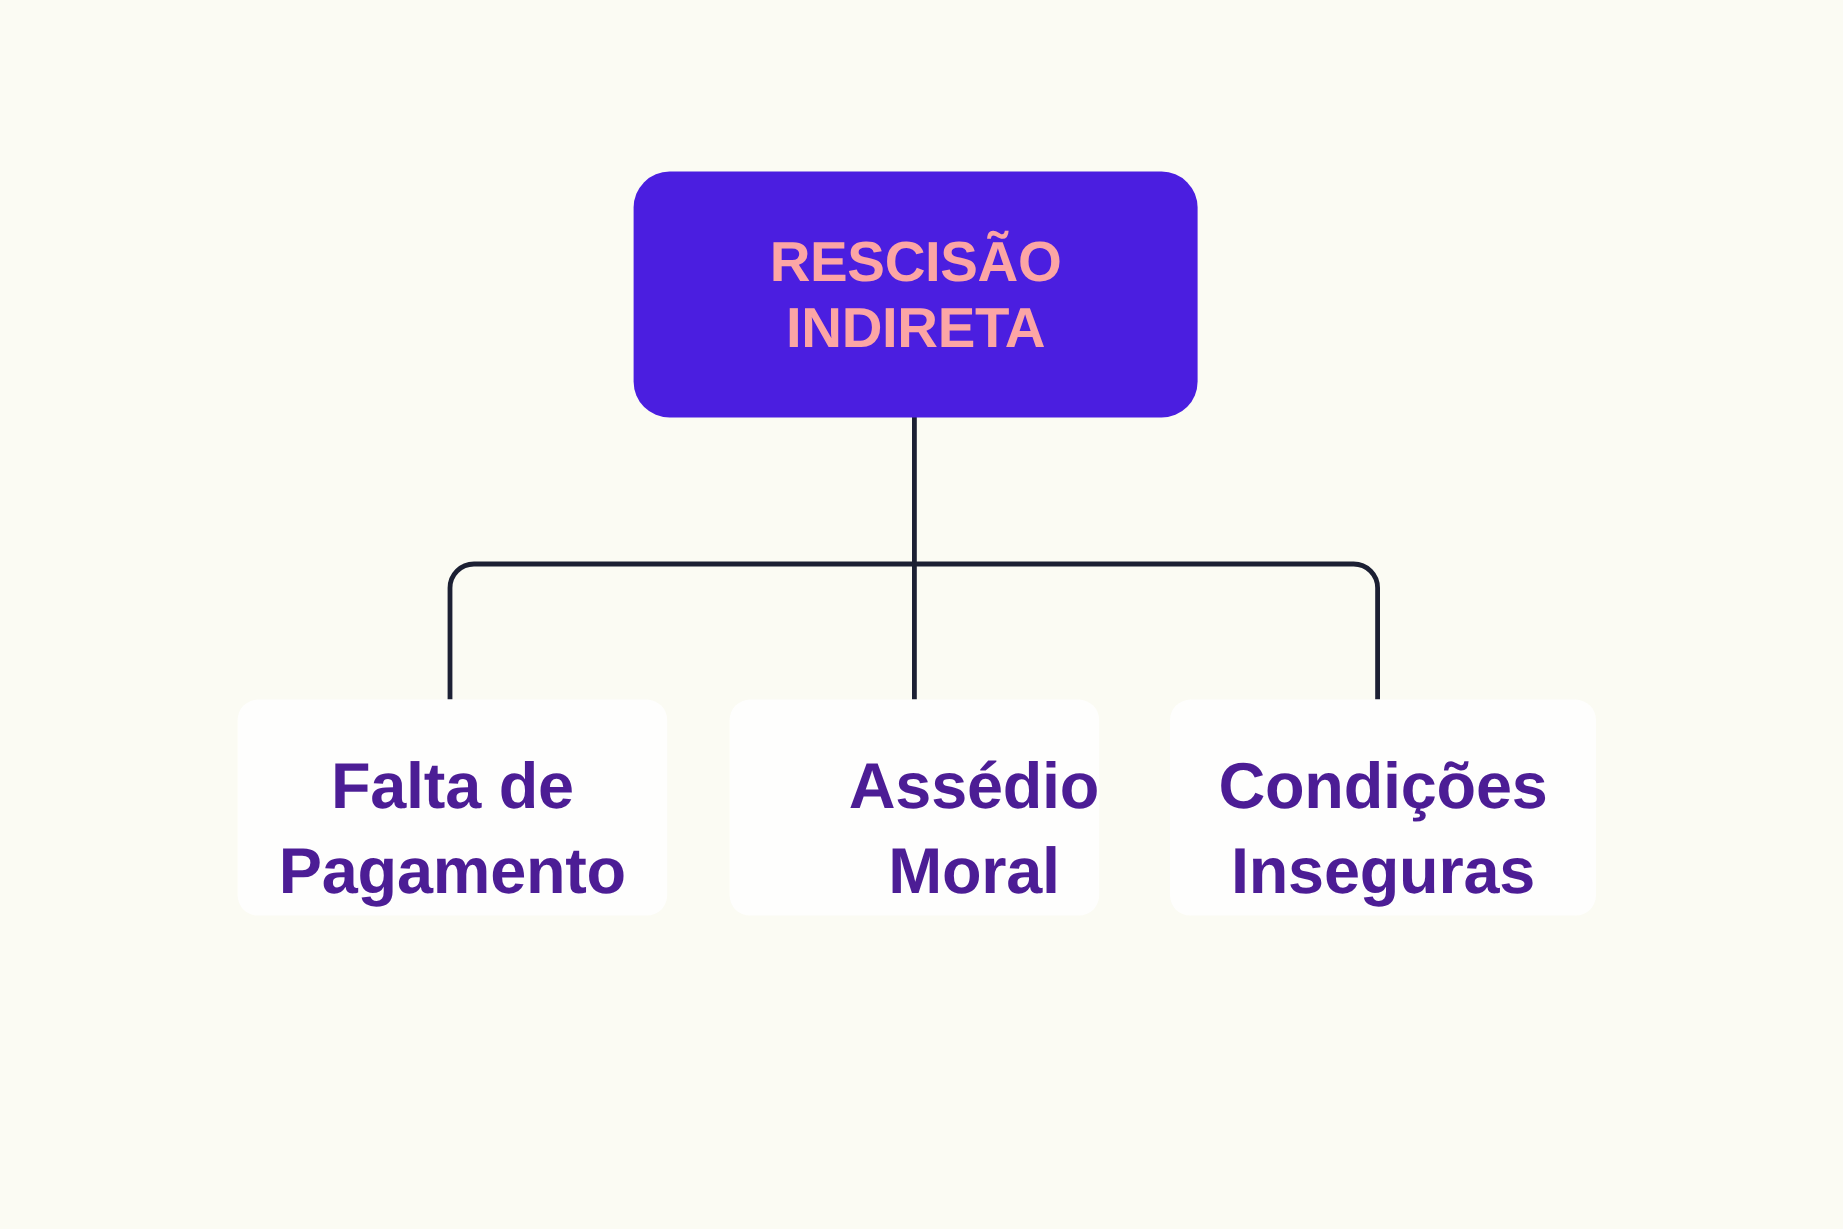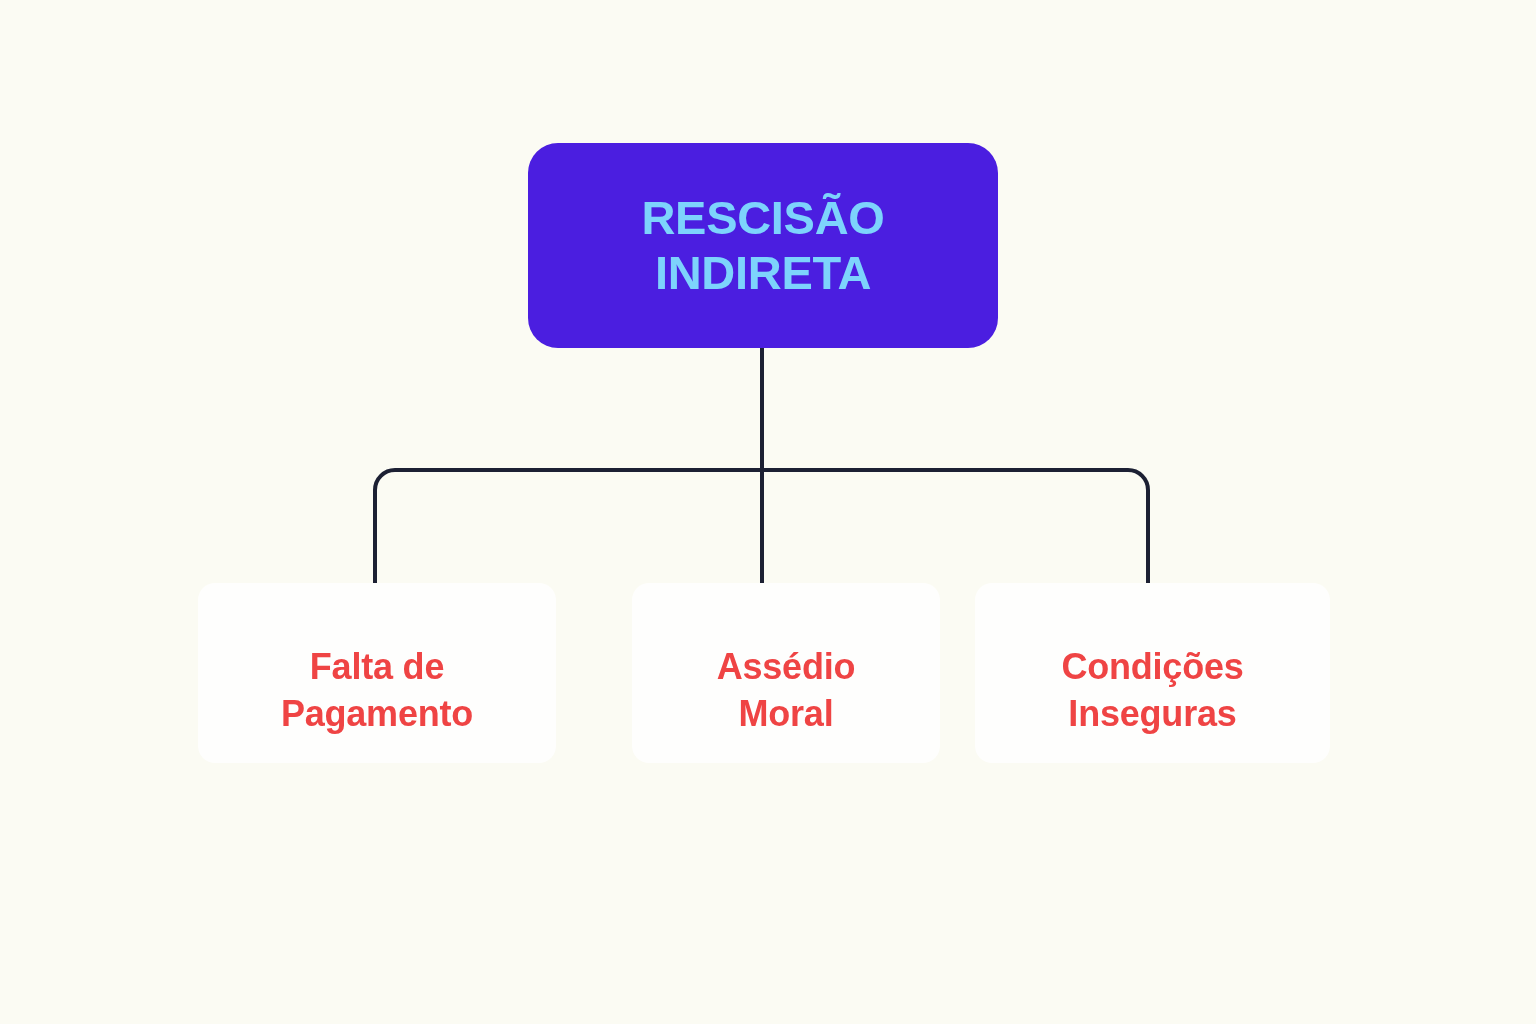--- a/index.html
+++ b/index.html
@@ -36,45 +36,45 @@
   }
   .node-root {
     left: 528px;
     top: 143px;
     width: 470px;
     height: 205px;
     background: #4b1ee0;
     border-radius: 30px;
   }
   .node-root .node-label {
-    color: #7dd3fc;
+    color: #fca5a5;
     font-size: 47px;
     font-weight: bold;
     line-height: 1.17;
     letter-spacing: -0.3px;
     text-transform: uppercase;
     white-space: pre-line;
   }
   .node-child {
     top: 583px;
     height: 180px;
     background: #fefefd;
     border-radius: 17px;
   }
   .node-child .node-label {
-    color: #ef4444;
-    font-size: 36px;
+    color: #4c1d95;
+    font-size: 54px;
     font-weight: bold;
     line-height: 1.3;
     letter-spacing: -0.2px;
     white-space: pre-line;
     margin-top: 35px;
   }
   #child-0 { left: 198px;  width: 358px; }
-  #child-1 { left: 632px;  width: 308px; }
+  #child-1 { left: 608px;  width: 308px; justify-content: flex-end; }
   #child-2 { left: 975px;  width: 355px; text-align: center; }
 </style>
 </head>
 <body>
 
 <div id="canvas">
 
   <svg id="connectors" viewBox="0 0 1536 1024" width="1536" height="1024" aria-hidden="true">
     <g fill="none" stroke="#1c2033" stroke-width="4" stroke-linecap="butt">
       <path d="M762,347 L762,583"></path>

